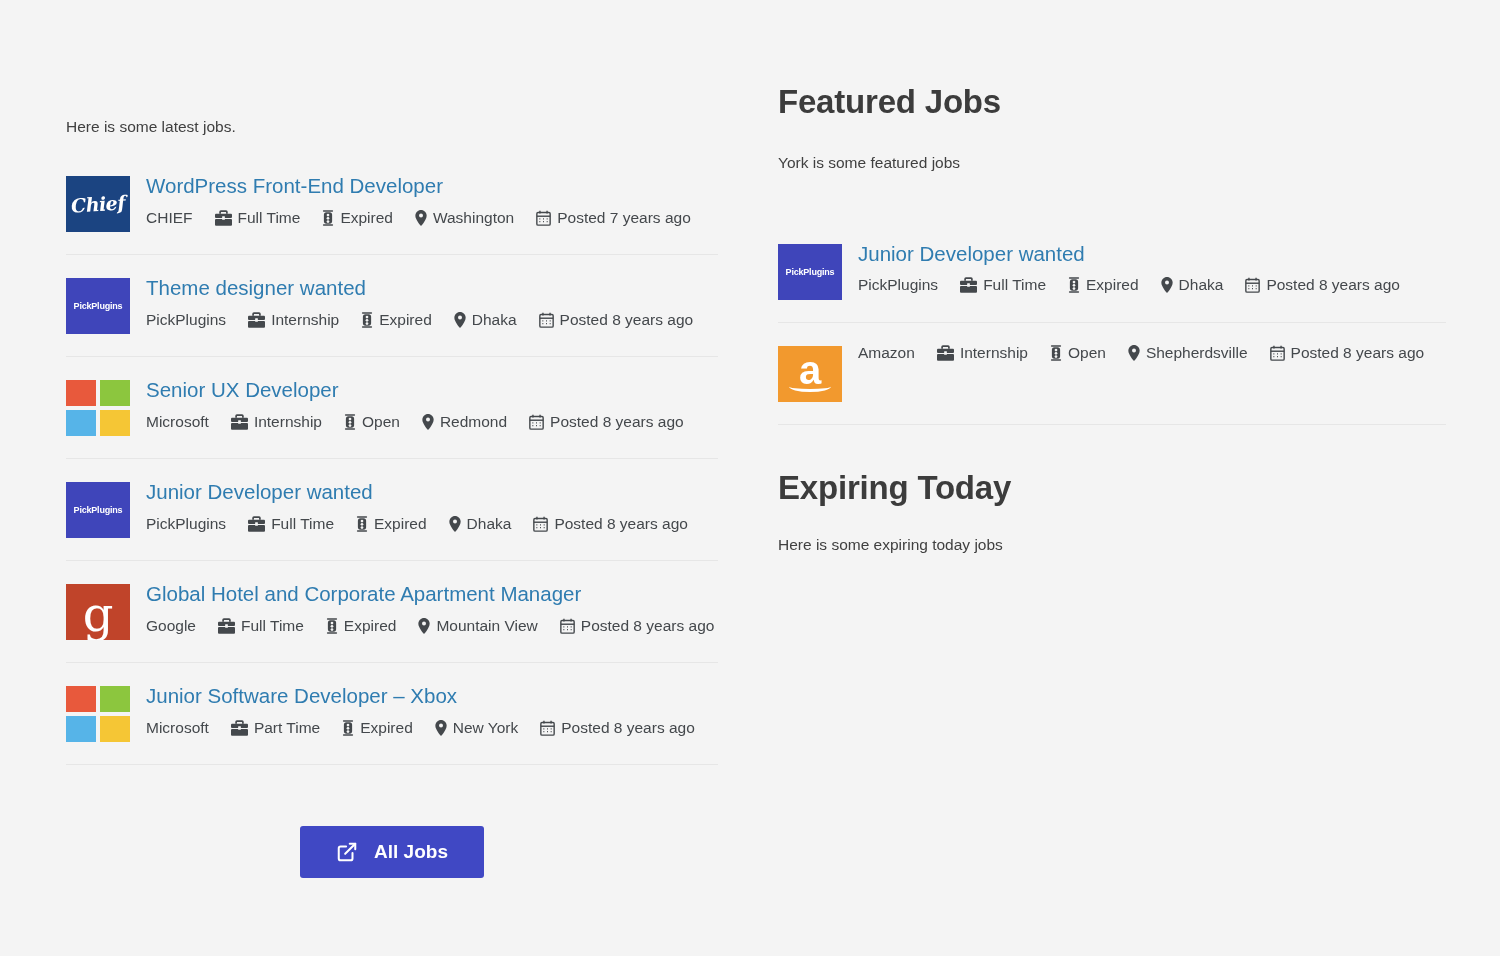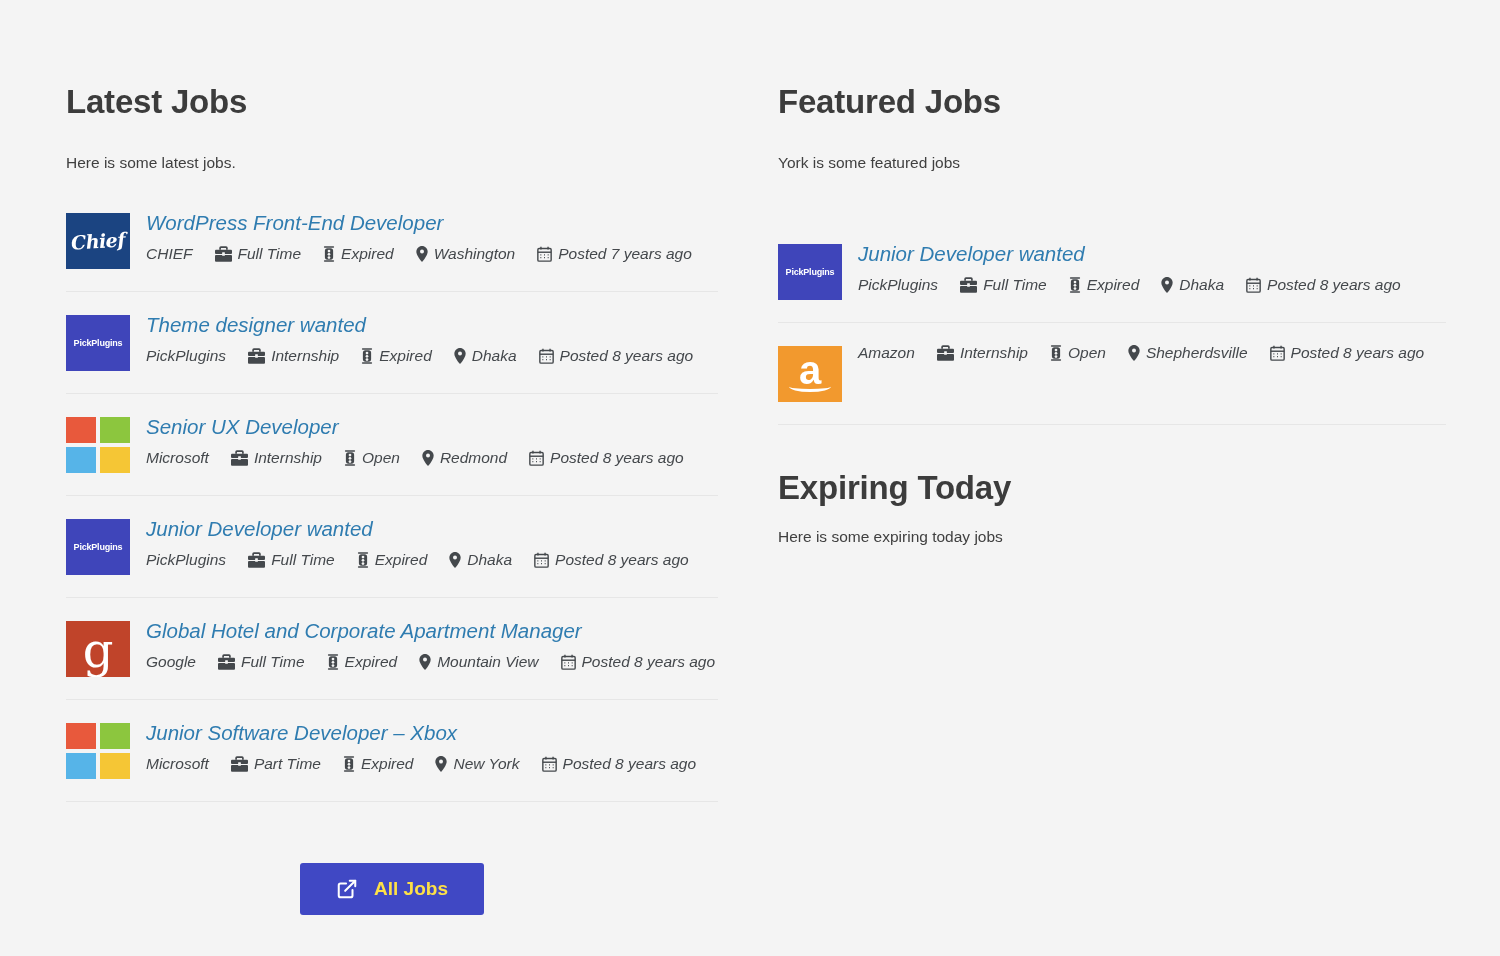--- a/index.html
+++ b/index.html
@@ -120,21 +120,21 @@
     margin-bottom: 8px;
   }
   .logo-amazon .smile {
     position: absolute;
     left: 11px; right: 11px; bottom: 10px;
     height: 11px;
     border-bottom: 3px solid #fff;
     border-radius: 0 0 50% 50%;
   }
 
-  .job-body { flex: 1 1 auto; min-width: 0; padding-top: 0; font-style: italic; }
+  .job-body { flex: 1 1 auto; min-width: 0; padding-top: 0; }
 
   .job-title {
     display: block;
     font-size: 20.5px;
     color: #2f7cb0;
     text-decoration: none;
     line-height: 1.25;
     margin-bottom: 9px;
     font-weight: normal;
   }
@@ -153,39 +153,38 @@
   .mi-ico svg { display: block; }
 
   
   .btn-wrap { display: flex; justify-content: center; }
   .btn-all-jobs {
     display: inline-flex;
     align-items: center;
     justify-content: center;
     gap: 16px;
     background: #4048c4;
-    color: #fde047;
+    color: #ffffff;
     border: none;
     border-radius: 3px;
     padding: 0 36px;
     height: 52px;
     font-size: 19px;
     font-weight: bold;
     cursor: pointer;
     font-family: "Liberation Sans", sans-serif;
   }
   .btn-all-jobs svg { display: block; }
 </style>
 </head>
 <body>
 
 <div class="page">
 
   <div class="col col-left" style="top:84px;">
-    <h2 class="section-title">Latest Jobs</h2>
     <p class="section-desc" style="margin-top:31px;">Here is some latest jobs.</p>
 
     <ul class="job-list" id="latest-list" style="margin-top:35px;">
         <li class="job-item">
           <div class="job-logo logo-chief">
             <span class="script">Chief</span>
           </div>
           <div class="job-body">
             <a class="job-title" href="#">WordPress Front-End Developer</a>
             <div class="job-meta">
@@ -726,18 +725,18 @@
                   </svg>
                 </span>
                 <span>Posted 8 years ago</span>
               </span>
             </div>
           </div>
         </li>
       </ul>
 
     <h2 class="section-title" style="margin-top:45px;">Expiring Today</h2>
-    <p class="section-desc" style="margin-top:19px;">Here is some expiring today jobs</p>
+    <p class="section-desc" style="margin-top:27px;">Here is some expiring today jobs</p>
 
     <ul class="job-list" id="expiring-list" style="margin-top:24px;"></ul>
   </div>
 
 </div>
 
 </body></html>

